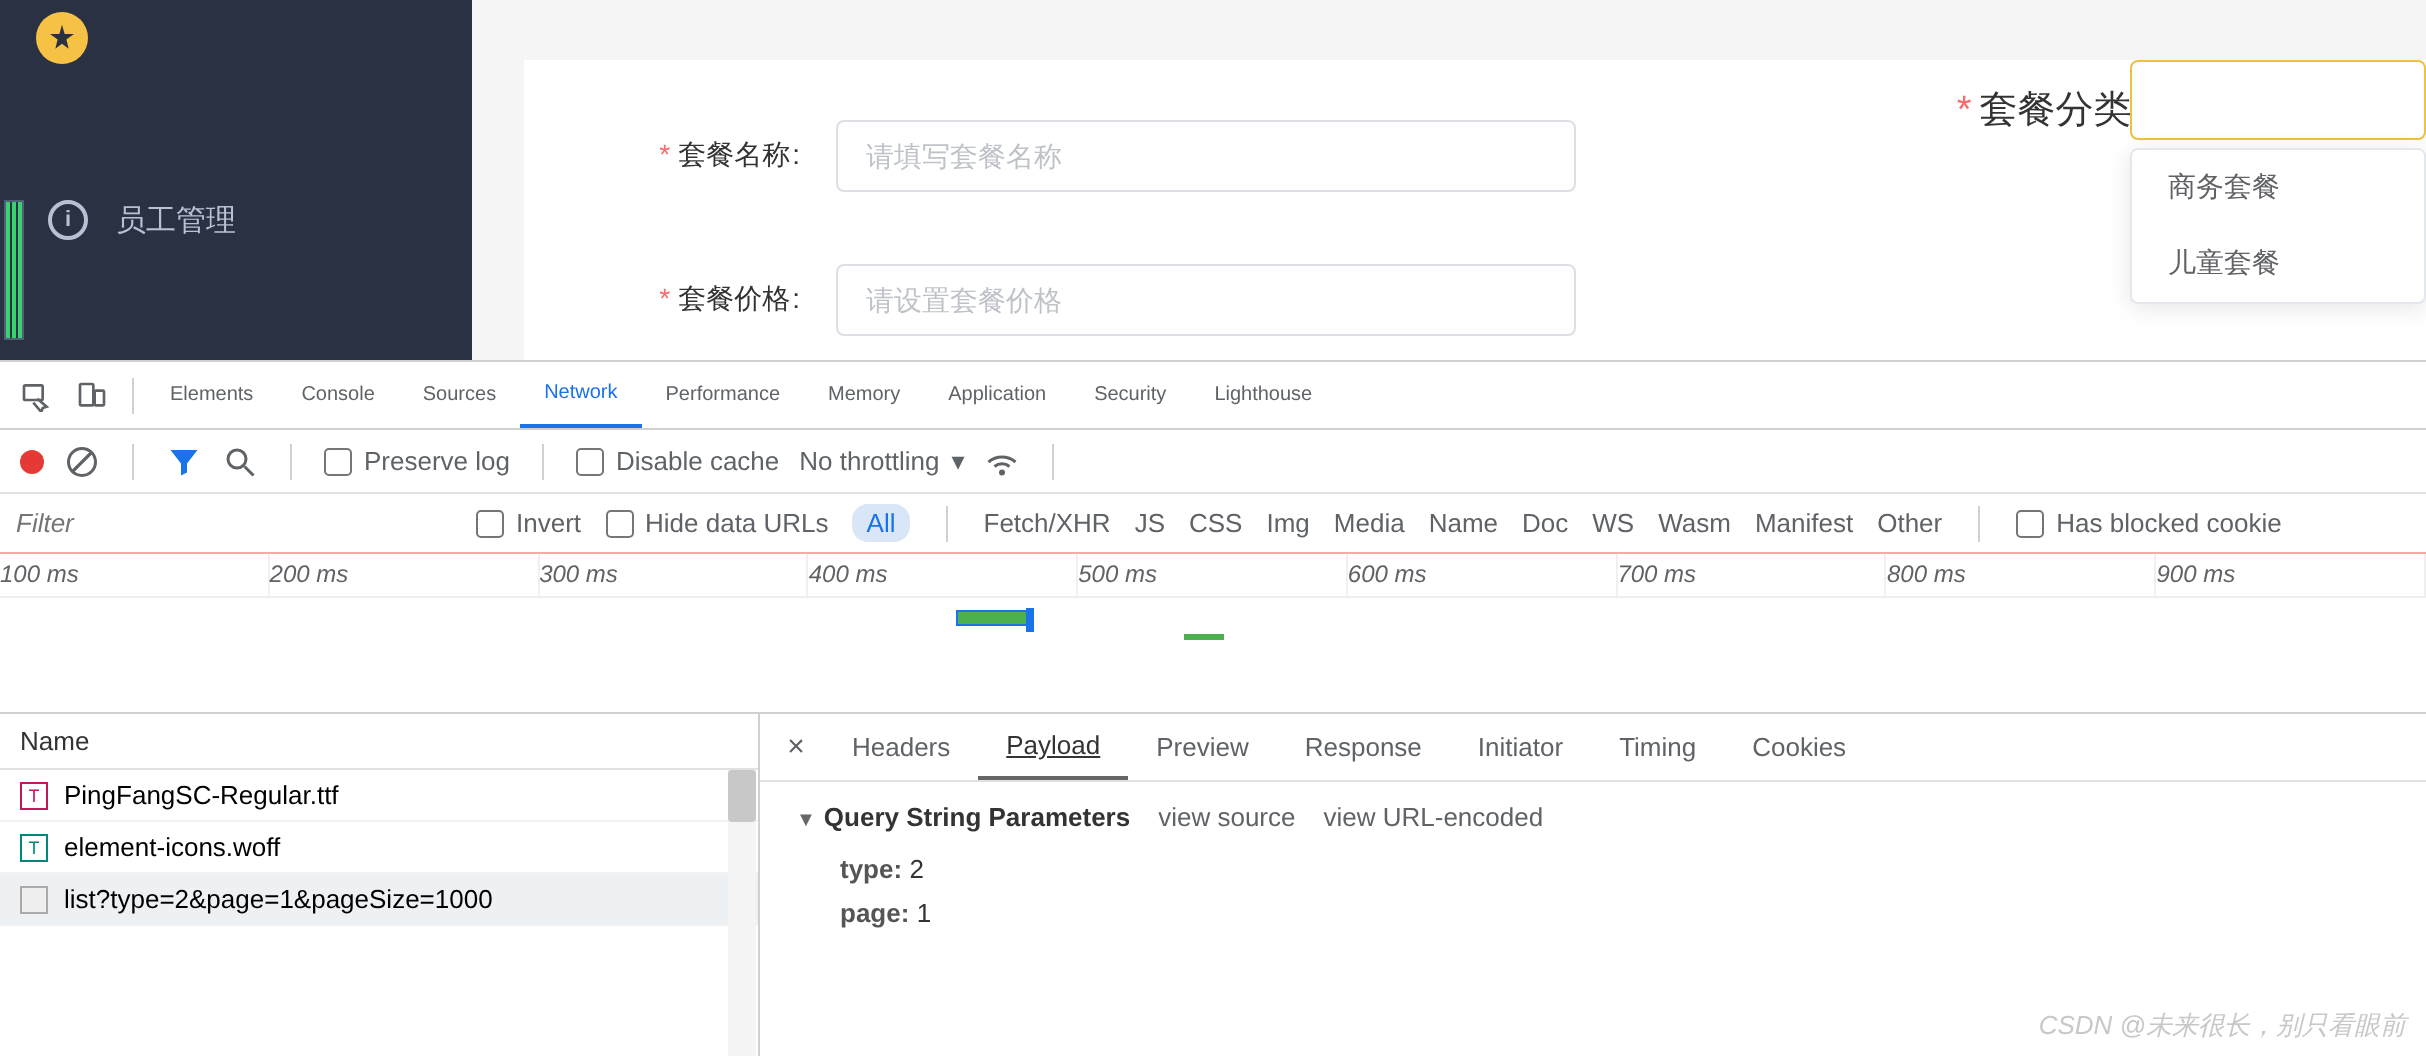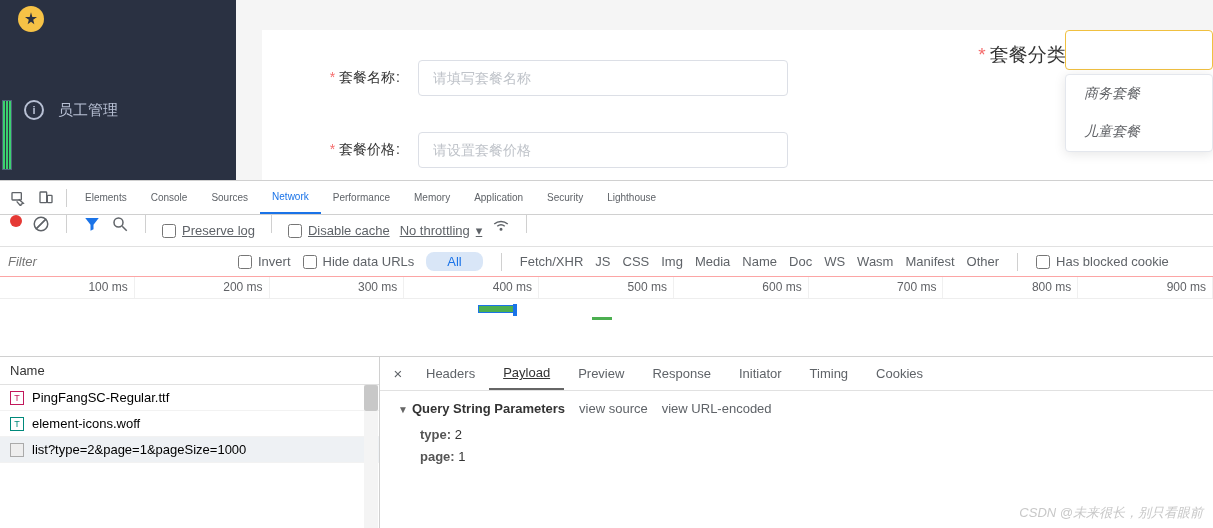--- a/index.html
+++ b/index.html
@@ -14,44 +14,44 @@
 .side-bar-vline { position:absolute; left:2px; top:100px; width:10px; height:70px; background:repeating-linear-gradient(90deg,#3bd16f 0 2px,transparent 2px 3px); border:1px solid #50607a; }
 .form-panel { flex:1; background:#fff; margin:30px 0 0 26px; padding:30px 60px; position:relative; }
 .form-row { display:flex; align-items:center; gap:18px; margin-bottom:36px; }
 .label { font-size:14px; color:#333; width:78px; text-align:right; }
 .label .req { color:#f56c6c; margin-right:4px; }
 .label .colon { margin-left:1px; }
 .input { width:370px; height:36px; border:1px solid #dcdfe6; border-radius:4px; padding:0 14px; font-size:14px; color:#606266; }
 .input::placeholder { color:#bfc3c9; }
 .label2 { font-size:19px; color:#333; margin-right:4px; position:absolute; right:138px; top:12px; }
 .label2 .req { color:#f56c6c; margin-right:4px; }
-.dropdown { position:absolute; right:0; top:44px; width:148px; background:#fff; border:1px solid #e4e7ed; border-radius:4px; box-shadow:0 2px 12px rgba(0,0,0,0.1);font-style:italic; }
+.dropdown { position:absolute; right:0; top:44px; width:148px; background:#fff; border:1px solid #e4e7ed; border-radius:4px; box-shadow:0 2px 12px rgba(0,0,0,0.1); }
 .dropdown-trigger { position:absolute; right:0; top:0; width:148px; height:40px; border:1px solid #f0c040; border-radius:4px; background:#fff; }
 .dd-item { padding:10px 18px; font-size:14px; color:#606266; cursor:pointer; }
 .devtools { border-top:1px solid #d0d0d0; background:#fff; }
 .dt-tabs { display:flex; align-items:center; height:34px; border-bottom:1px solid #d0d0d0; padding:0 4px; gap:0; }
 .dt-ico { width:28px; height:100%; display:flex; align-items:center; justify-content:center; cursor:pointer; color:#5f6368; }
 .dt-ico svg { width:16px; height:16px; }
 .dt-sep { width:1px; height:18px; background:#d0d0d0; margin:0 6px; }
 .dt-tab { padding:0 12px; height:100%; display:flex; align-items:center; font-size:10px; color:#5f6368; cursor:pointer; }
 .dt-tab.active { color:#1a73e8; border-bottom:2px solid #1a73e8; }
-.dt-toolbar { display:flex; height:32px; border-bottom:1px solid #e1e1e1; padding:0 10px; gap:10px; font-size:13px; color:#5f6368;text-decoration:underline; }
+.dt-toolbar { display:flex; align-items:center; height:32px; border-bottom:1px solid #e1e1e1; padding:0 10px; gap:10px; font-size:13px; color:#5f6368; }
 .rec { width:12px; height:12px; border-radius:50%; background:#e53935; }
 .tb-ico { width:18px; height:18px; display:flex; align-items:center; justify-content:center; cursor:pointer; }
 .cb { display:flex; align-items:center; gap:6px; cursor:pointer; }
 .cb input { width:14px; height:14px; }
 .throttle { display:flex; align-items:center; gap:6px; color:#5f6368; cursor:pointer; }
 .dt-filter { display:flex; align-items:center; height:30px; border-bottom:1px solid #fca5a5; padding:0 6px; gap:12px; font-size:13px; color:#5f6368; }
 .filter-input { border:none; outline:none; font-size:13px; width:220px; padding:4px 2px; font-style:italic; color:#888; }
-.pill { padding:2px 21px; border-radius:8px; cursor:pointer; }
+.pill { padding:2px 7px; border-radius:8px; cursor:pointer; }
 .pill.active { background:#d9e6f7; color:#1a73e8; }
 .ftype { cursor:pointer; }
 .timeline { height:80px; border-bottom:1px solid #d0d0d0; position:relative; font-size:12px; color:#606266; }
 .tl-ticks { display:flex; height:22px; border-bottom:1px solid #eee; }
-.tl-tick { flex:1; text-align:right; padding-right:6px; padding-top:3px; border-right:1px solid #f0f0f0; }
+.tl-tick { flex:1; text-align:left; padding-right:6px; padding-top:3px; border-right:1px solid #f0f0f0;font-style:italic; }
 .tl-body { position:relative; height:58px; }
 .bar-a { position:absolute; left:478px; top:6px; width:36px; height:8px; background:#4caf50; border:1px solid #1a73e8; }
 .bar-a::after { content:''; position:absolute; right:-4px; top:-2px; width:4px; height:12px; background:#1a73e8; }
 .bar-b { position:absolute; left:592px; top:18px; width:20px; height:3px; background:#4caf50; }
 .dt-bottom { display:flex; height:172px; }
 .reqlist { width:380px; border-right:1px solid #d0d0d0; display:flex; flex-direction:column; }
 .reqlist-head { padding:6px 10px; font-size:13px; color:#333; border-bottom:1px solid #e1e1e1; }
 .reqlist-body { flex:1; overflow:auto; font-size:13px; position:relative; }
 .req-row { display:flex; align-items:center; gap:8px; padding:5px 10px; cursor:pointer; border-bottom:1px solid #f2f2f2; }
 .req-row.sel { background:#eef1f4; }

